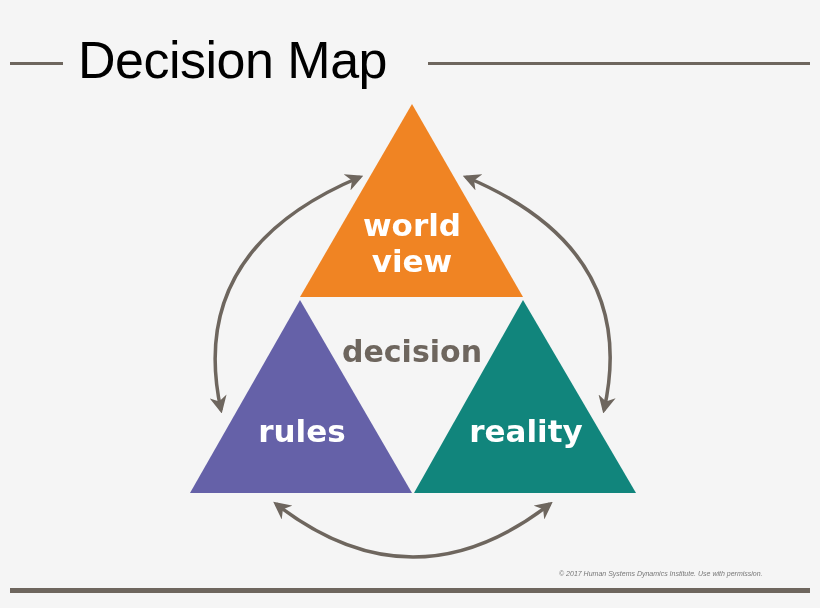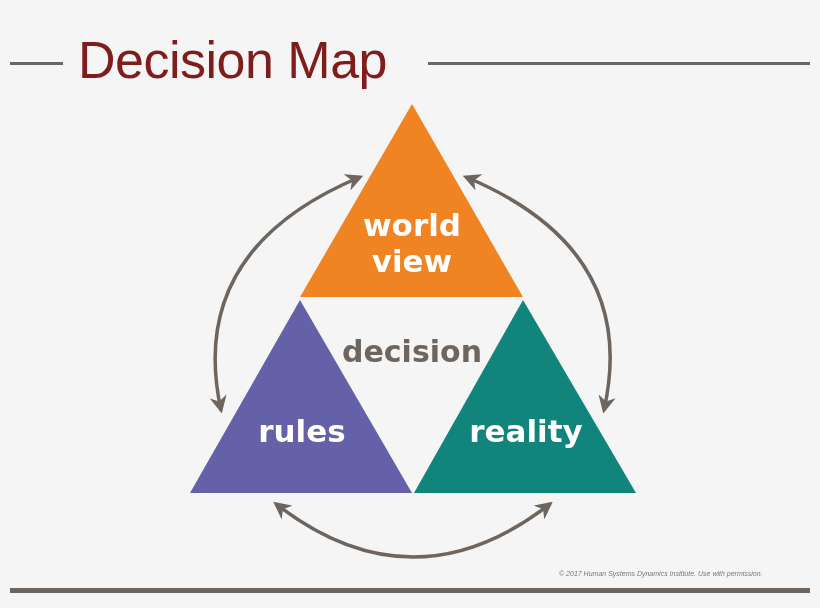--- a/index.html
+++ b/index.html
@@ -4,21 +4,21 @@
 <style>
   html, body { margin: 0; padding: 0; }
   body {
     width: 820px; height: 608px; background: #f5f5f5;
     position: relative; overflow: hidden;
     font-family: "Liberation Sans", sans-serif;
   }
   .title-rule { position: absolute; height: 3px; background: #6e665e; }
   .title {
     position: absolute; left: 78px; top: 28px;
-    font-size: 52px; color: #7f1d1d; font-weight: normal;
+    font-size: 52px; color: #000000; font-weight: normal;
     letter-spacing: -0.5px; line-height: 64px;
     font-family: "Liberation Sans", sans-serif;
   }
   svg.diagram { position: absolute; left: 0; top: 0; }
   .lbl {
     font-family: "DejaVu Sans", sans-serif; font-weight: bold;
   }
   .copyright {
     position: absolute; left: 559px; top: 570px;
     font-size: 7px; font-style: italic; color: #777;

